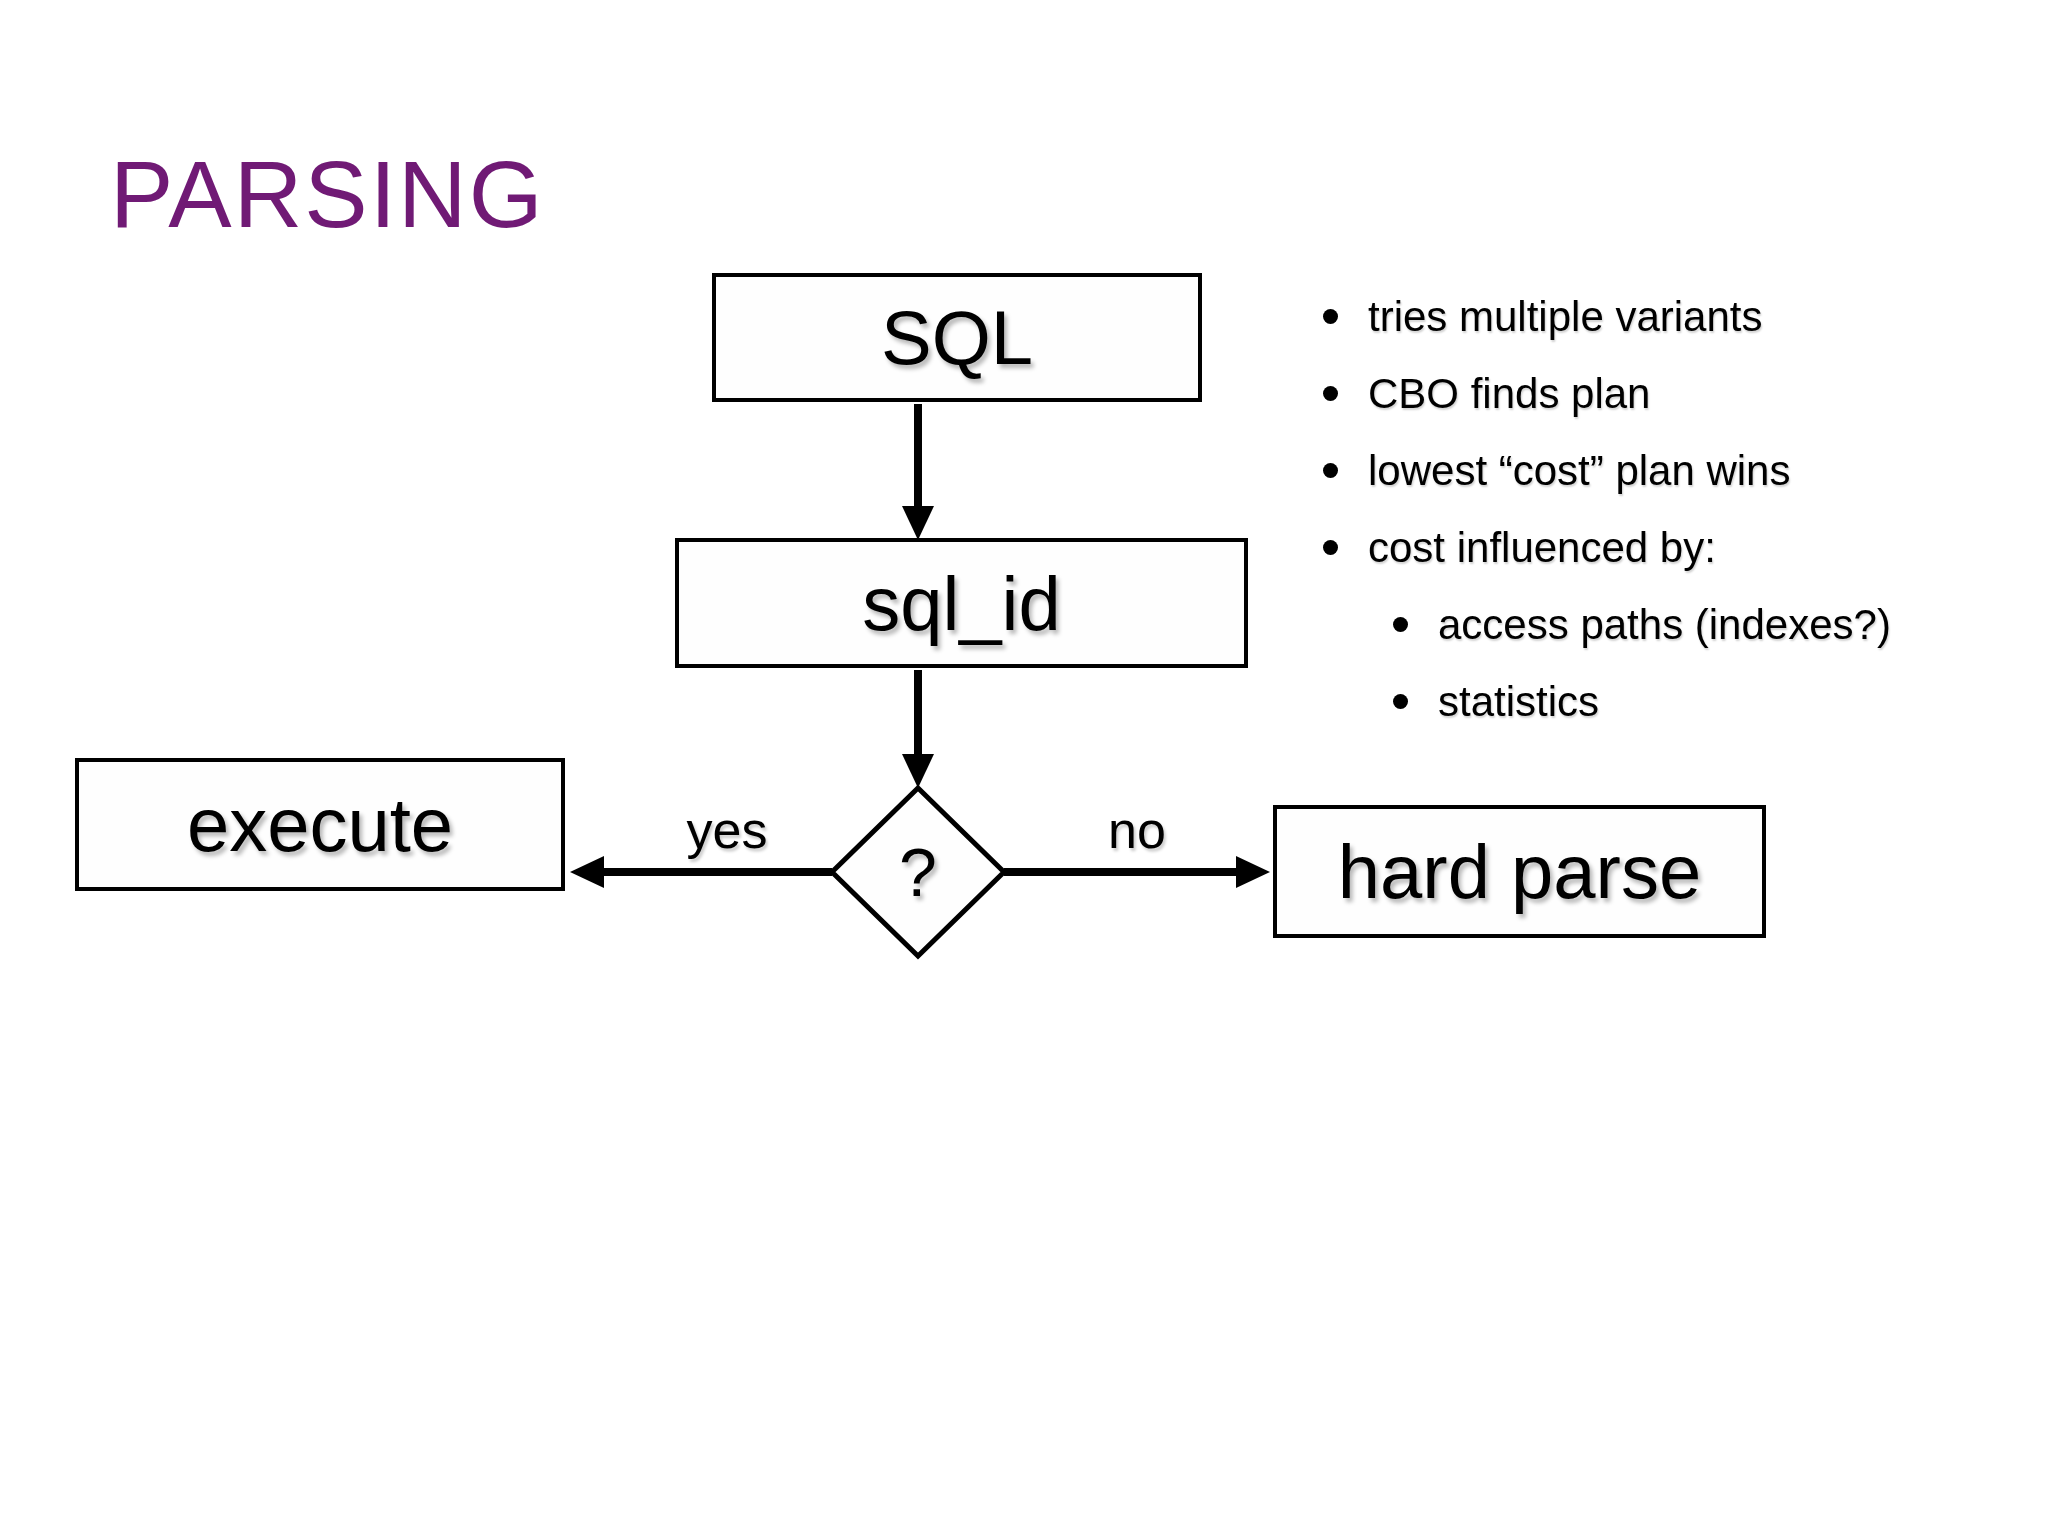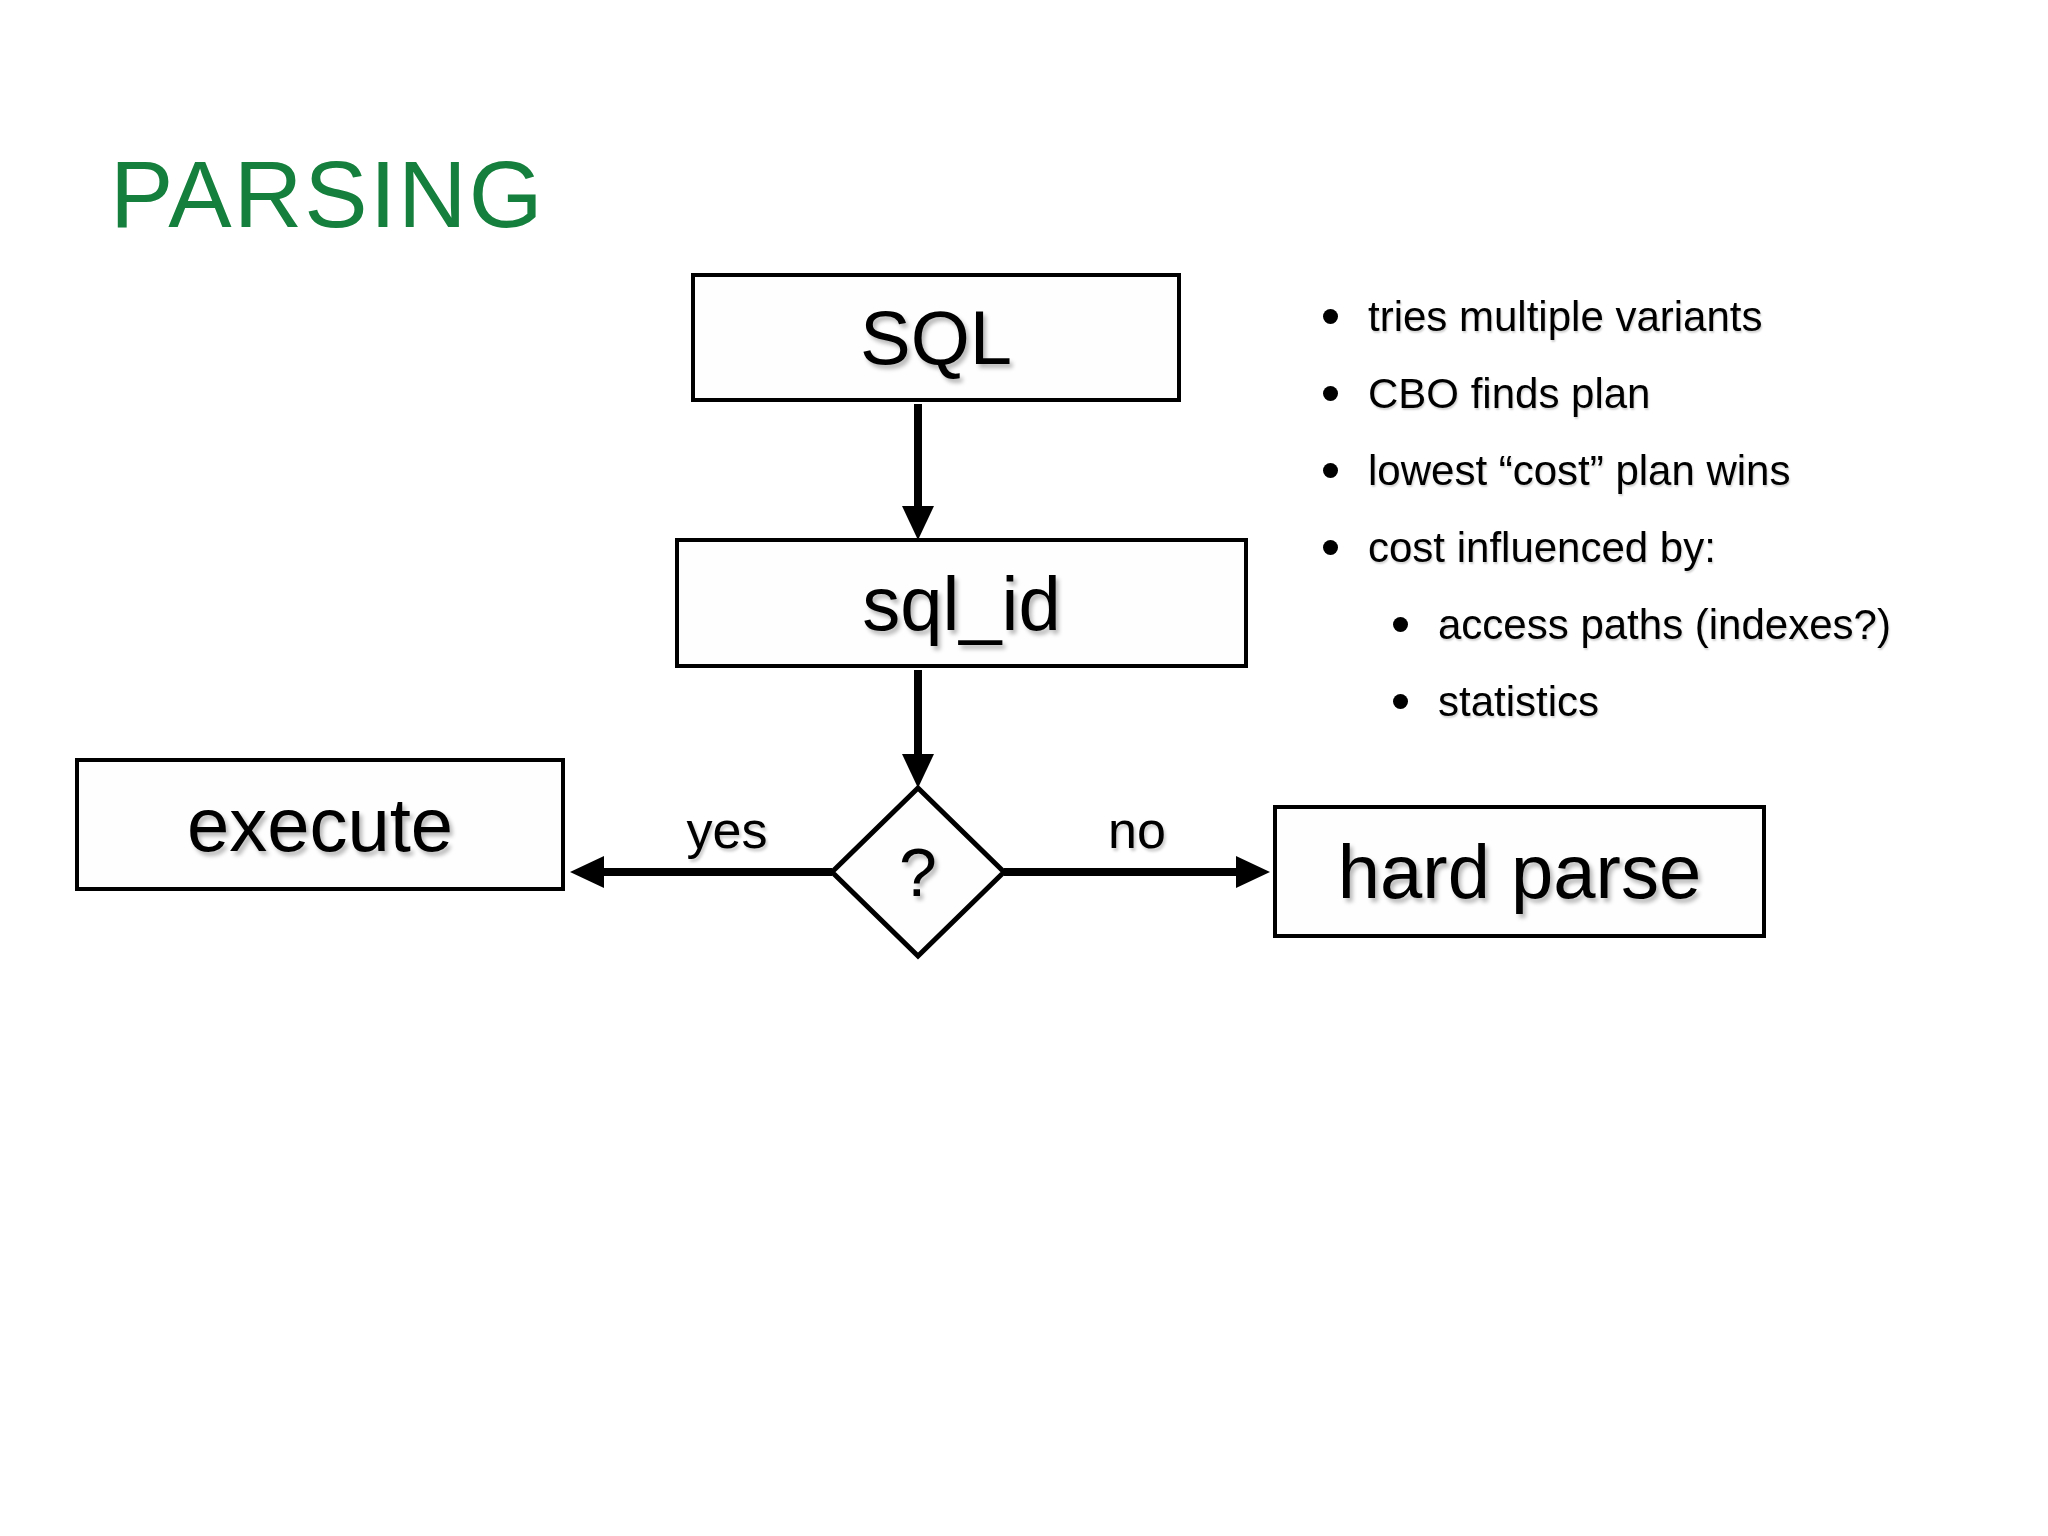--- a/index.html
+++ b/index.html
@@ -28,21 +28,21 @@
     position: absolute;
     background: #fefefe;
     border: 4px solid #000;
     display: flex;
     align-items: center;
     justify-content: center;
     font-size: 76px;
     text-shadow: 3px 4px 4px rgba(0,0,0,0.28);
     white-space: nowrap;
   }
-  .node-sql      { left: 691px;  top: 273px; width: 490px; height: 129px; }
+  .node-sql      { left: 712px;  top: 273px; width: 490px; height: 129px; }
   .node-sqlid    { left: 675px;  top: 538px; width: 573px; height: 130px; }
   .node-execute  { left: 75px;   top: 758px; width: 490px; height: 133px; }
   .node-hardparse{ left: 1273px; top: 805px; width: 493px; height: 133px; }
 
   .decision-label {
     position: absolute;
     left: 858px; top: 812px; width: 120px; height: 120px;
     display: flex; align-items: center; justify-content: center;
     font-size: 68px; font-weight: 500;
     text-shadow: 3px 4px 4px rgba(0,0,0,0.28);
@@ -80,21 +80,21 @@
     margin-right: 30px;
     flex: 0 0 auto;
   }
   .note-row.level2 .dot { margin-left: 83px; }
 </style>
 </head>
 <body>
 
 <div class="slide">
 
-  <div class="slide-title" style="color: #15803d;">PARSING</div>
+  <div class="slide-title" style="color: #701a75;">PARSING</div>
 
   <svg class="connectors" width="2048" height="1536" viewBox="0 0 2048 1536">
 
     <g>
       <line x1="918" y1="404" x2="918" y2="508" stroke="#000" stroke-width="8"></line>
       <polygon points="918,540 902,506 934,506" fill="#000"></polygon>
     </g>
 
     <g>
       <line x1="918" y1="670" x2="918" y2="756" stroke="#000" stroke-width="8"></line>

